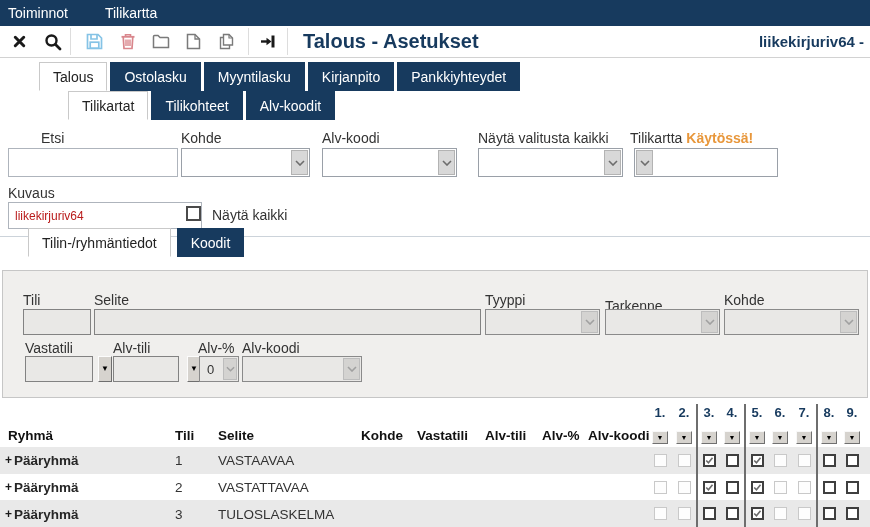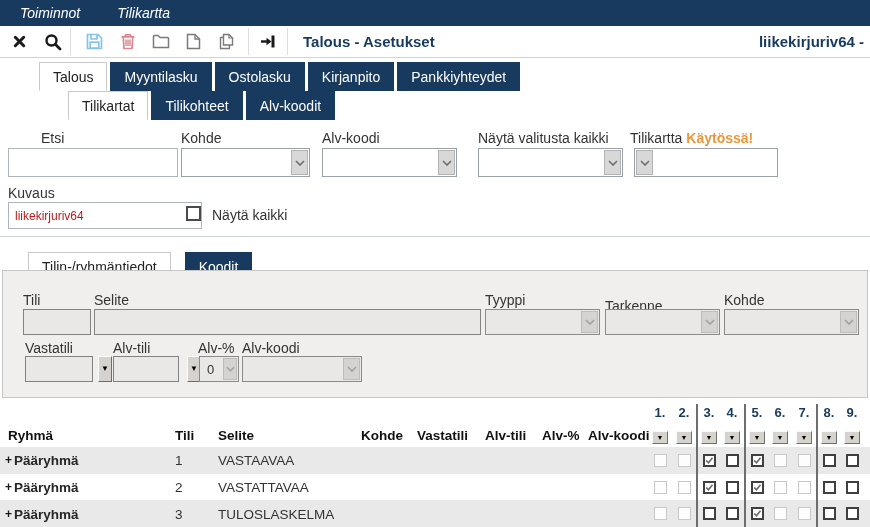--- a/index.html
+++ b/index.html
@@ -7,37 +7,37 @@
     --orange:#e8973b;
     --save-blue:#85c3e6;
     --del-red:#d9868c;
   }
   *{margin:0;padding:0;box-sizing:border-box;}
   body{font-family:"Liberation Sans",sans-serif;background:#fff;}
   .screen{position:relative;width:870px;height:527px;background:#fff;overflow:hidden;}
 
   
   .menubar{position:absolute;top:0;left:0;right:0;height:26px;background:var(--navy);
-           display:flex;align-items:center;padding-left:20px;gap:37px;font-style:italic;}
+           display:flex;align-items:center;padding-left:8px;gap:37px;}
   .menu-item{color:#fff;font-size:14px;cursor:pointer;}
 
   
   .toolbar{position:absolute;top:26px;left:0;right:0;height:32px;background:#fff;
            border-bottom:1px solid #d2d2d2;display:flex;align-items:center;}
   .tool{width:33px;height:26px;display:flex;align-items:center;justify-content:center;
         background:none;border:none;cursor:pointer;padding:0;}
   .tsep{width:1px;height:27px;background:#ddd;margin:0 1px;}
-  .ttitle{margin-left:14px;font-weight:bold;font-size:15px;color:var(--navy);}
+  .ttitle{margin-left:14px;font-weight:bold;font-size:20px;color:var(--navy);}
   .tright{margin-left:auto;margin-right:6px;font-weight:bold;font-size:15px;color:var(--navy);}
 
   
   .tabs{position:absolute;display:flex;gap:3px;padding-left:20px;}
   #tabs1{top:62px;left:19px;}
   #tabs2{top:91px;left:8px;margin-left:40px;}
-  #tabs3{top:252px;left:8px;gap:14px;border-radius:6px;}
+  #tabs3{top:228px;left:8px;gap:6px;border-radius:6px;}
   .tab{height:29px;padding:0 13px;font-size:14px;display:flex;align-items:center;
        cursor:pointer;border:1px solid transparent;white-space:nowrap;}
   .tab.on{background:#fff;color:#222;border-color:#c9c9c9;border-bottom-color:#fff;}
   .tab.off{background:var(--navy);color:#fff;border-color:var(--navy);}
 
   
   .flabel{position:absolute;font-size:14px;color:#333;white-space:nowrap;}
   .status-hot{color:var(--orange);font-weight:bold;}
   .tinput{position:absolute;border:1px solid #aeb4bc;background:#fff;
           font:13px "Liberation Sans",sans-serif;padding:0 6px;color:#444;outline:none;}
@@ -151,22 +151,22 @@
           <path d="M13 1.5 V13.5" stroke="#1a1a1a" stroke-width="3"></path>
         </svg>
     </button>
     <div class="tsep"></div>
     <div class="ttitle">Talous - Asetukset</div>
     <div class="tright">liikekirjuriv64 -</div>
   </div>
 
   <div class="tabs" id="tabs1">
       <button class="tab on">Talous</button>
+      <button class="tab off">Ostolasku</button>
       <button class="tab off">Myyntilasku</button>
-      <button class="tab off">Ostolasku</button>
       <button class="tab off">Kirjanpito</button>
       <button class="tab off">Pankkiyhteydet</button>
     </div>
   <div class="tabs" id="tabs2">
       <button class="tab on">Tilikartat</button>
       <button class="tab off">Tilikohteet</button>
       <button class="tab off">Alv-koodit</button>
     </div>
 
   <div class="flabel" style="left:8px;top:130px;margin-left:33px;">Etsi</div>

